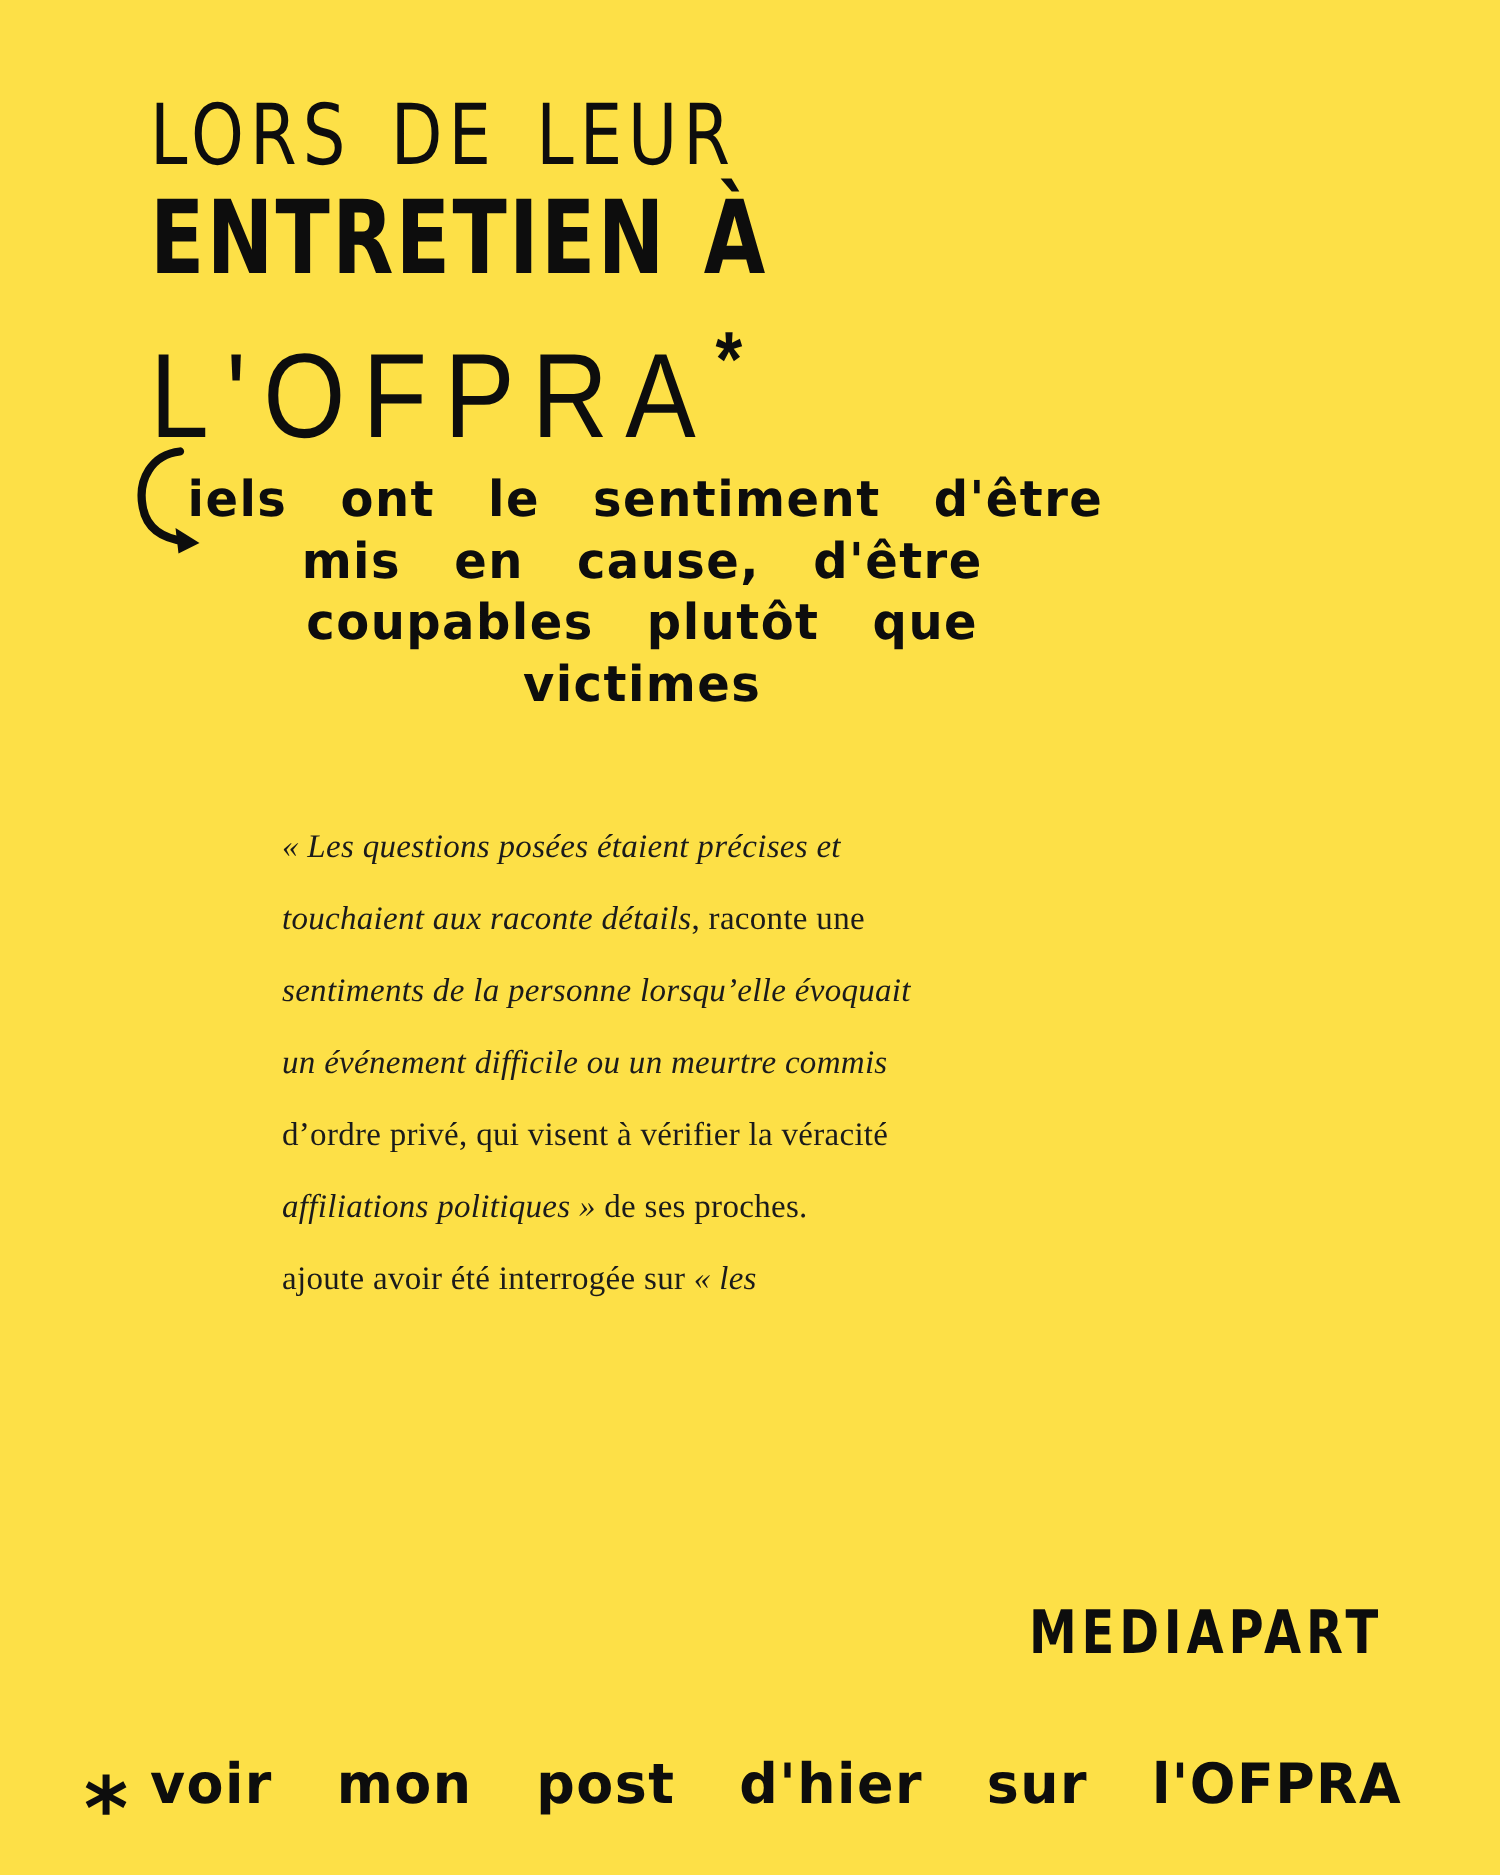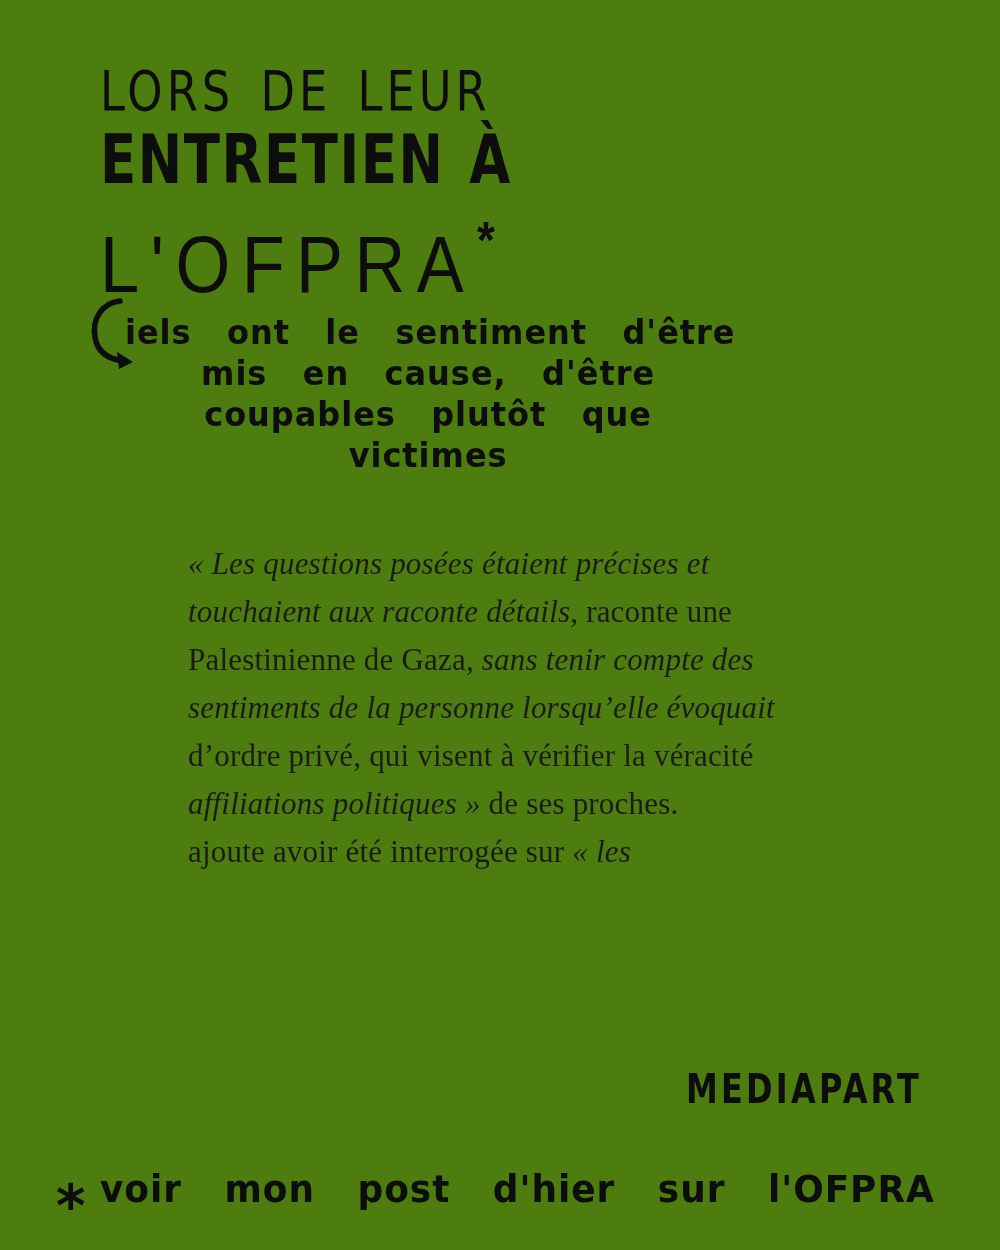--- a/index.html
+++ b/index.html
@@ -1,20 +1,20 @@
 <!DOCTYPE html>
 <html><head>
 <meta charset="utf-8">
 <style>
   html, body { margin: 0; padding: 0; background: #ffffff; }
   .page {
     position: relative;
     width: 1000px;
     height: 1250px;
-    background: #4d7c0f;
+    background: #fde047;
     overflow: hidden;
     color: #0d0d0d;
     font-family: "DejaVu Sans", sans-serif;
   }
 
   
   .title-block { position: absolute; left: 100px; top: 58px; }
   .title-line1 {
     font-family: "DejaVu Sans", sans-serif;
     font-size: 56px; font-weight: 400;
@@ -53,21 +53,21 @@
     letter-spacing: 1px; word-spacing: 24px;
     line-height: 41px;
     transform: scaleX(0.97); transform-origin: left top;
   }
   .note-line { white-space: nowrap; }
 
   
   .quote-block {
     position: absolute; left: 188px; top: 540px; width: 640px;
     font-family: "Liberation Serif", "DejaVu Serif", serif;
-    font-size: 31px; line-height: 48px;
+    font-size: 22px; line-height: 48px;
     color: #1b1b1b;
     letter-spacing: 0.2px;
   }
   .quote-line { white-space: pre; }
   .quote-line .it { font-style: italic; }
 
   
   .attribution {
     position: absolute; left: 686px; top: 1066px;
     font-family: "DejaVu Sans", sans-serif;
@@ -112,22 +112,22 @@
   <div class="note-block">
       <div class="note-line">iels ont le sentiment d'être</div>
       <div class="note-line">mis en cause, d'être</div>
       <div class="note-line">coupables plutôt que</div>
       <div class="note-line">victimes</div>
     </div>
 
   <div class="quote-block">
       <div class="quote-line"><span class="it">« Les questions posées étaient précises et</span></div>
       <div class="quote-line"><span class="it">touchaient aux raconte détails</span><span>, raconte une</span></div>
-      <div class="quote-line"><span>Palestinienne de Gaza, </span><span class="it">sans tenir compte des</span></div>
       <div class="quote-line"><span class="it">sentiments de la personne lorsqu’elle évoquait</span></div>
+      <div class="quote-line"><span class="it">un événement difficile ou un meurtre commis</span></div>
       <div class="quote-line"><span>d’ordre privé, qui visent à vérifier la véracité</span></div>
       <div class="quote-line"><span class="it">affiliations politiques »</span><span> de ses proches.</span></div>
       <div class="quote-line"><span>ajoute avoir été interrogée sur </span><span class="it">« les</span></div>
     </div>
 
   <div class="attribution">MEDIAPART</div>
 
   <div class="footnote"><span class="footnote-marker">*</span><span>voir mon post d'hier sur l'OFPRA</span></div>
 
 </div>

